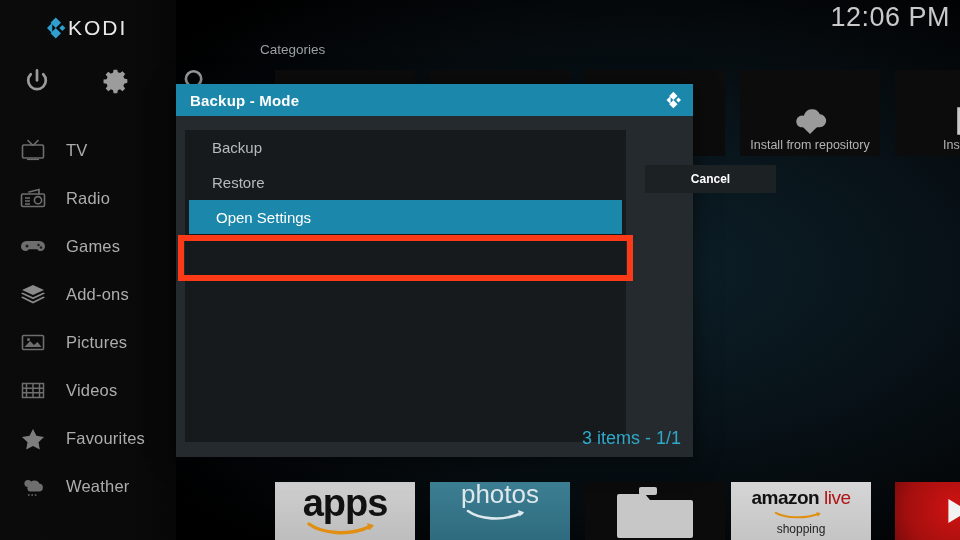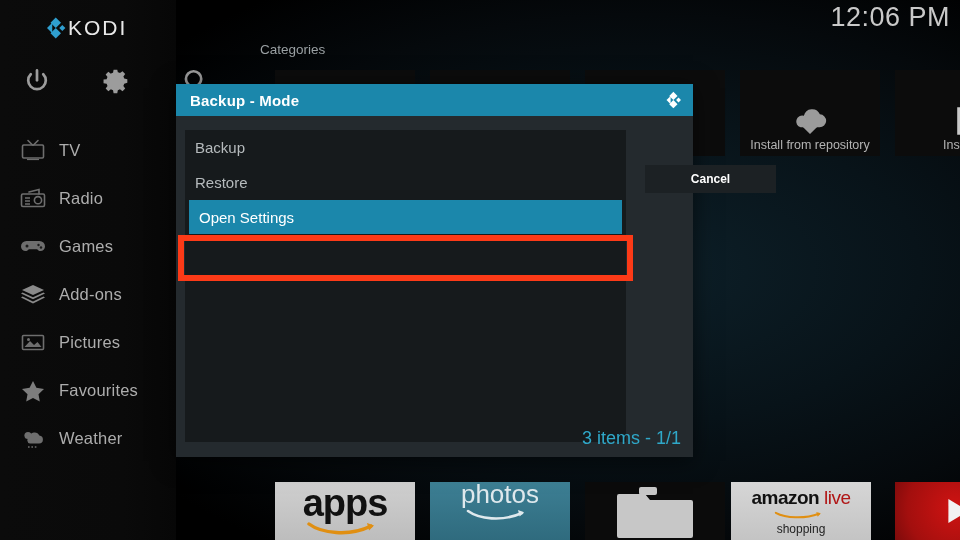--- a/index.html
+++ b/index.html
@@ -26,21 +26,21 @@
   .logo-mark{width:28px;height:28px;position:relative;}
   .logo-text{font-size:21px;letter-spacing:2px;color:#e9e9e9;font-weight:400;}
 
   .toprow{position:absolute;top:64px;left:0;width:250px;height:36px;}
   .toprow .ticon{position:absolute;top:0;width:34px;height:34px;color:#9c9c9c;}
   .ticon.power{left:20px;}
   .ticon.gear{left:99px;}
   .ticon.search{left:178px;}
 
   .menu{position:absolute;left:0;top:126px;width:176px;}
-  .menu-item{display:flex;align-items:center;height:48px;padding-left:18px;gap:11px;}
+  .menu-item{display:flex;align-items:center;height:48px;padding-left:18px;gap:18px;}
   .menu-ico{width:30px;height:26px;flex:0 0 30px;color:#6e6e6e;display:flex;align-items:center;justify-content:center;}
   .menu-label{font-size:16.5px;color:#adadad;letter-spacing:.2px;}
 
   .clock{position:absolute;right:10px;top:2px;font-size:27px;color:#c9c9c9;letter-spacing:.5px;}
 
   .cat-label{position:absolute;left:260px;top:42px;font-size:13.5px;color:#9aa0a3;}
 
   .tiles-top{position:absolute;top:70px;left:275px;height:82px;}
   .tile-top{position:absolute;top:0;width:140px;height:82px;background:#0c0c0c;
      display:flex;flex-direction:column;align-items:center;justify-content:flex-end;padding-bottom:4px;}
@@ -66,21 +66,21 @@
   .dialog{position:absolute;left:176px;top:84px;width:517px;height:373px;
      background:#242a2e;box-shadow:0 4px 22px rgba(0,0,0,.55);}
   .dlg-head{height:32px;background:#1b87ab;display:flex;align-items:center;
      justify-content:space-between;padding:0 10px 0 14px;}
   .dlg-title{font-size:15px;font-weight:700;color:#ffffff;letter-spacing:.2px;}
   .dlg-logo{width:22px;height:22px;position:relative;}
 
   .dlg-body{position:relative;height:341px;}
 
   .list-panel{position:absolute;left:9px;top:14px;width:441px;height:312px;background:#161a1c;}
-  .list-row{height:35px;display:flex;align-items:center;padding-left:10px;font-size:15px;color:#b6bbbd;}
+  .list-row{height:35px;display:flex;align-items:center;padding-left:27px;font-size:15px;color:#b6bbbd;}
   .list-row.sel{background:#1b87ab;color:#ffffff;height:34px;margin:0 4px;}
 
   .cancel-btn{position:absolute;left:469px;top:49px;width:131px;height:28px;background:#1c2124;
      display:flex;align-items:center;justify-content:center;font-size:12px;font-weight:700;color:#ffffff;}
 
   .count{position:absolute;right:12px;bottom:8px;font-size:18px;color:#d2d6d8;}
   .count b{color:#2fa8c9;font-weight:400;}
 
   
   .annot{position:absolute;left:2px;top:119px;width:455px;height:46px;
@@ -186,20 +186,30 @@
         <span class="menu-ico">
           <svg viewBox="0 0 28 24" width="28" height="24" fill="none" stroke="#6e6e6e" stroke-width="1.6">
             <rect x="3.5" y="5.5" width="21" height="14" rx="1"></rect>
             <path d="M5.5 17 L11 11 L15 15 L18.5 12 L22.5 17 z" fill="#6e6e6e" stroke="none"></path>
             <circle cx="9.5" cy="9.5" r="1.5" fill="#6e6e6e" stroke="none"></circle>
           </svg>
         </span>
         <span class="menu-label">Pictures</span>
       </div>
 
+      <div class="menu-item">
+        <span class="menu-ico">
+          <svg viewBox="0 0 28 24" width="28" height="24" fill="none" stroke="#6e6e6e" stroke-width="1.5">
+            <rect x="3.5" y="5.5" width="21" height="14"></rect>
+            <path d="M7.5 5.5 v14 M14 5.5 v14 M20.5 5.5 v14"></path>
+            <path d="M3.5 10.2 h21 M3.5 14.8 h21"></path>
+          </svg>
+        </span>
+        <span class="menu-label">Videos</span>
+      </div>
 
       <div class="menu-item">
         <span class="menu-ico">
           <svg viewBox="0 0 28 24" width="28" height="24" fill="#7d7d7d">
             <polygon points="14,3 17.4,9.8 25,10.9 19.5,16.2 20.8,23.6 14,20.1 7.2,23.6 8.5,16.2 3,10.9 10.6,9.8"></polygon>
           </svg>
         </span>
         <span class="menu-label">Favourites</span>
       </div>
 

